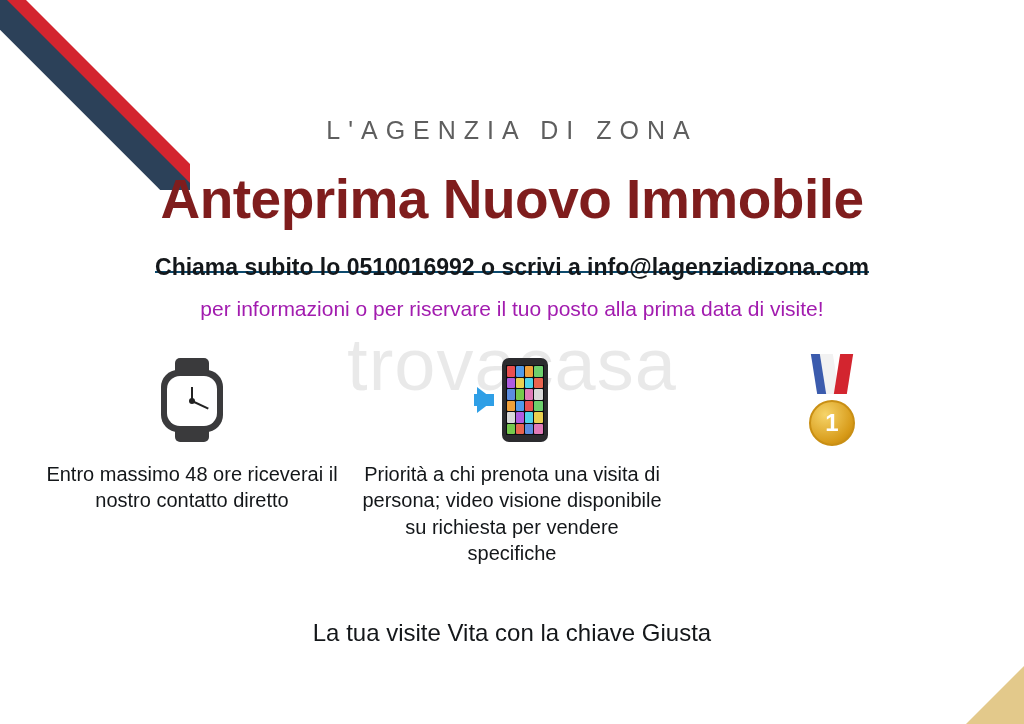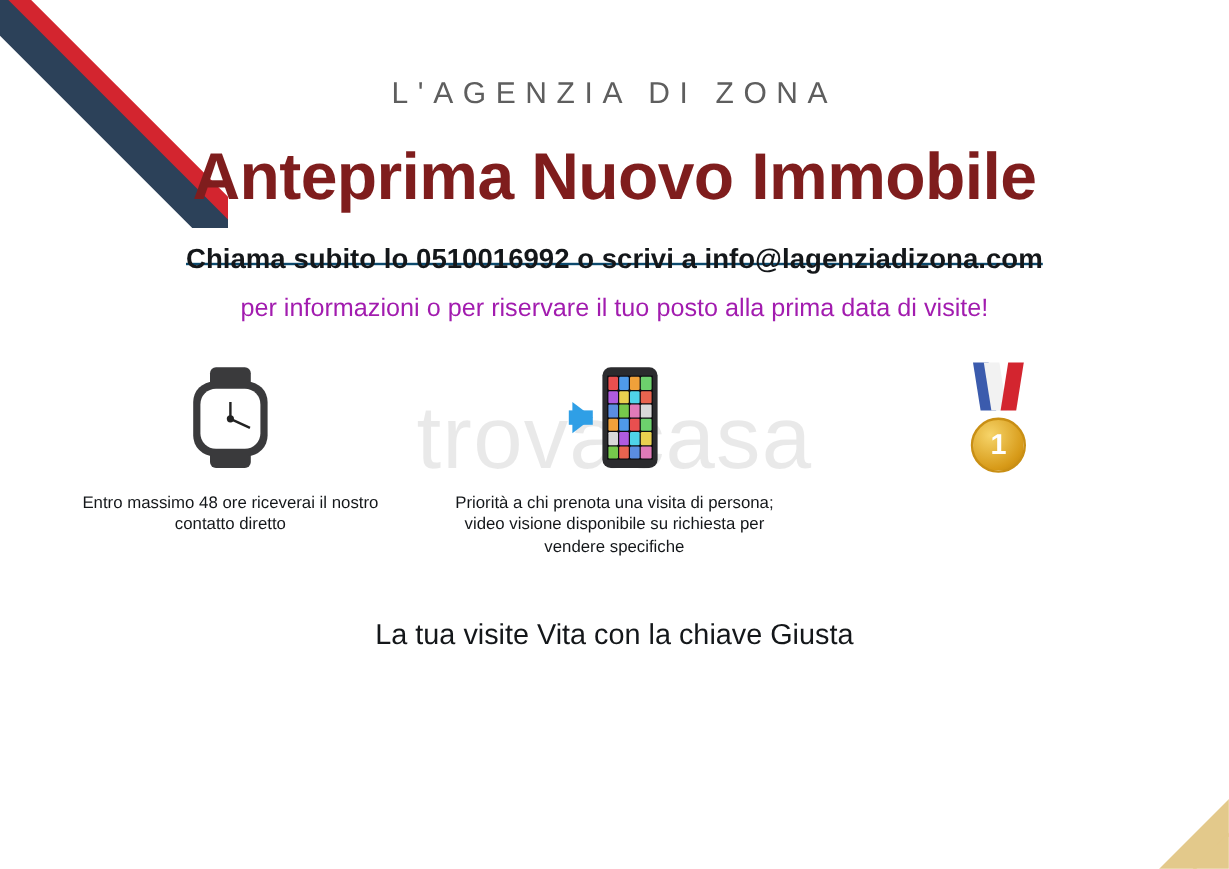--- a/index.html
+++ b/index.html
@@ -64,21 +64,21 @@
     color: rgba(0,0,0,0.085);
     font-weight: 400;
     pointer-events: none;
     user-select: none;
   }
 
   
   .content {
     position: relative;
     z-index: 2;
-    padding-top: 64px;
+    padding-top: 116px;
     text-align: center;
   }
   .eyebrow {
     font-size: 25px;
     letter-spacing: 8px;
     color: #5e5e5e;
     font-weight: 400;
   }
   .headline {
     margin-top: 22px;
@@ -115,21 +115,21 @@
     text-align: center;
   }
   .col .icon-wrap {
     height: 90px;
     display: flex;
     align-items: center;
     justify-content: center;
   }
   .col .caption {
     margin-top: 16px;
-    font-size: 14px;
+    font-size: 20px;
     line-height: 1.32;
     color: #14171a;
   }
 
   
   .watch {
     position: relative;
     width: 62px; height: 84px;
   }
   .watch .band {

